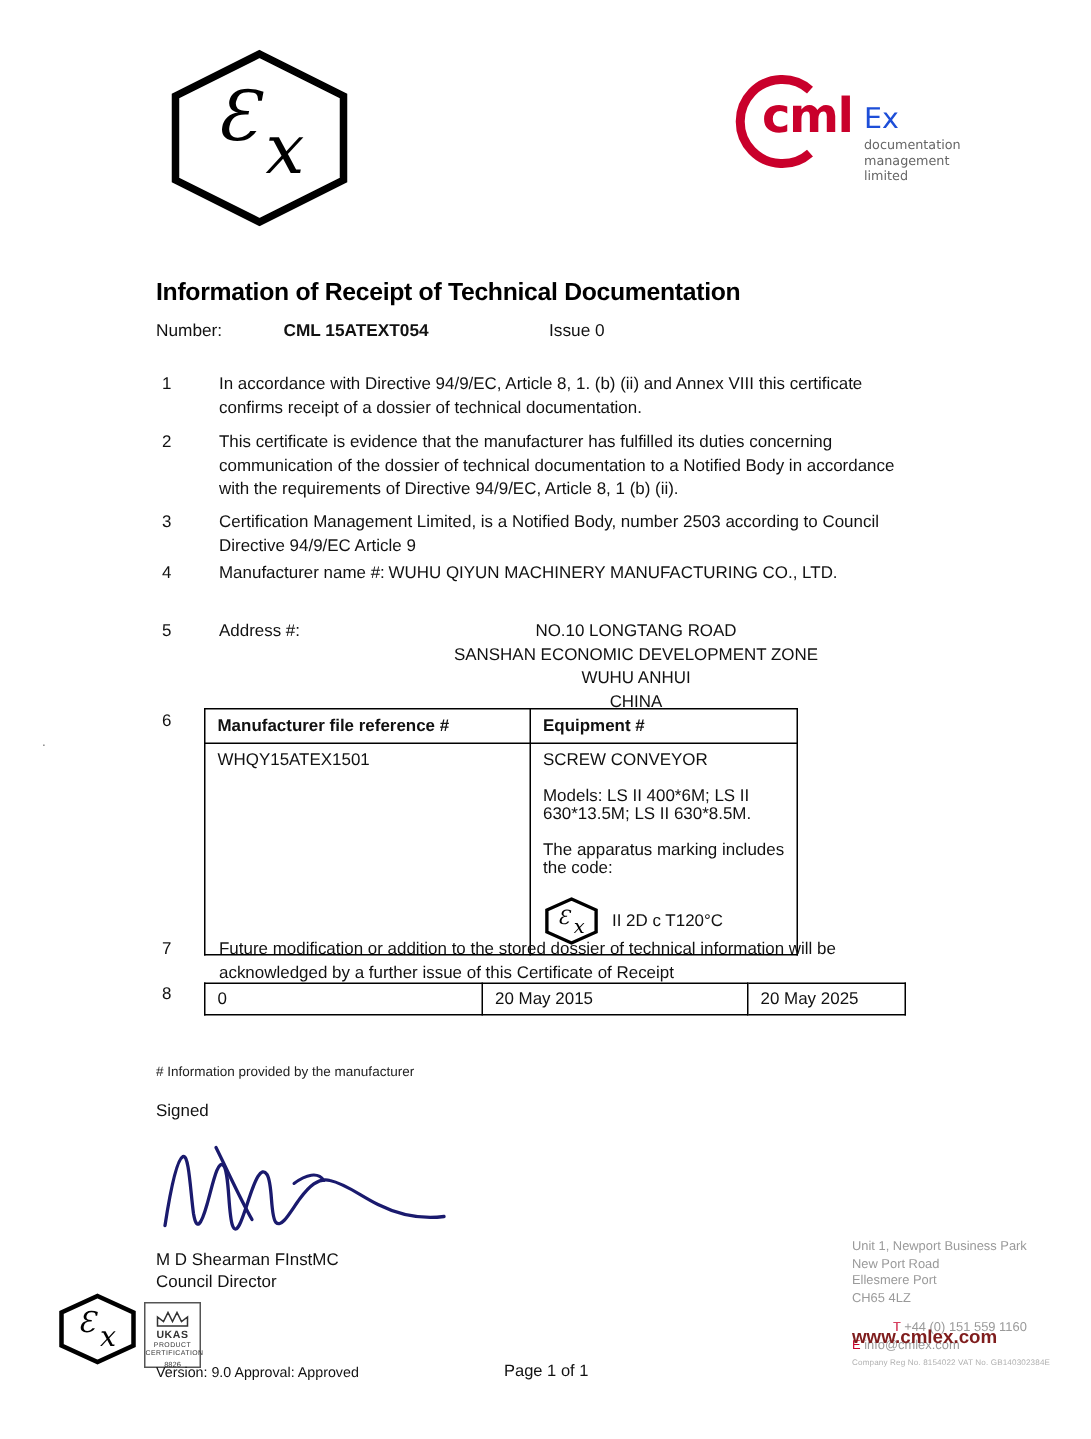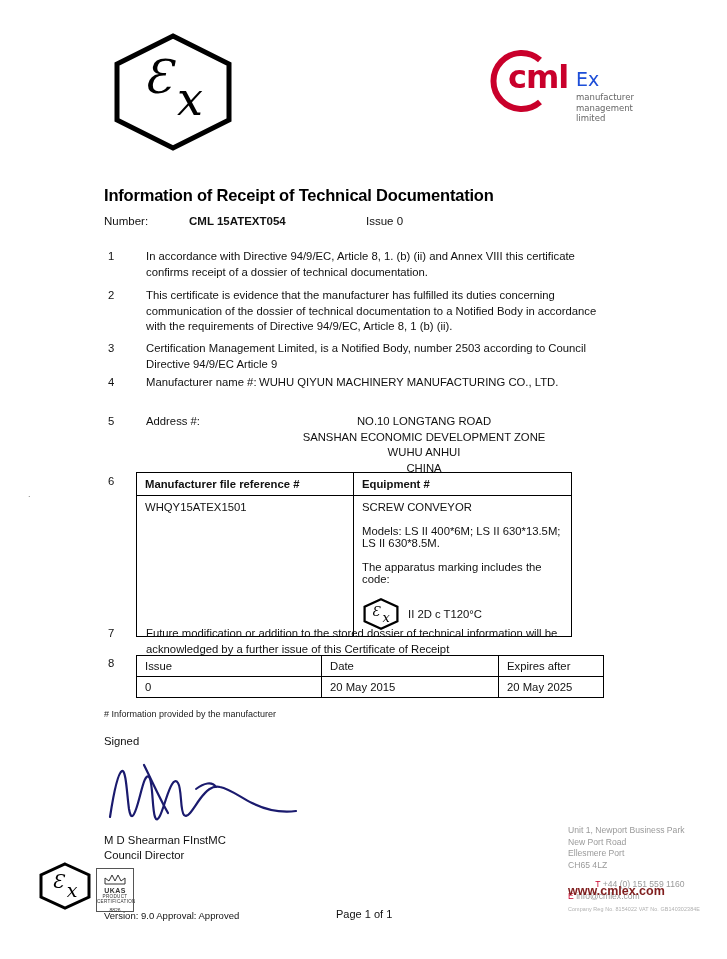--- a/index.html
+++ b/index.html
@@ -137,21 +137,21 @@
     top: 0;
     width: 330px;
   }
   .c5 .kv-val { top: 0; }
 
   
   .tbl6 {
     position: absolute;
     left: 136px;
     top: 472px;
-    width: 436px;
+    width: 396px;
     border: 1px solid #000000;
     border-collapse: collapse;
     font-size: 11.3px;
   }
   .tbl6 td, .tbl6 th {
     border: 1px solid #000000;
     vertical-align: top;
     padding: 5px 8px;
     text-align: left;
   }
@@ -304,21 +304,21 @@
       <text x="78" y="82" font-family="DejaVu Serif, serif" font-size="46" font-style="italic" fill="#000000" text-anchor="middle">x</text>
     </svg>
 
     <div class="cml-logo">
       <svg class="cml-c" viewBox="0 0 66 66">
         <path d="M58 12 A28 28 0 1 0 58 54" fill="none" stroke="#c9002b" stroke-width="6"></path>
       </svg>
       <div class="cml-word">cml</div>
       <div class="cml-ex">Ex</div>
       <div class="cml-sub">
-        <div>manufacturer</div>
+        <div>documentation</div>
         <div>management</div>
         <div>limited</div>
       </div>
     </div>
   </div>
 
   <div class="doc-title">Information of Receipt of Technical Documentation</div>
 
   <div class="numrow">
     <span class="lbl">Number:</span>
@@ -391,25 +391,20 @@
     <span class="idx">7</span>
     <span class="body">Future modification or addition to the stored dossier of technical information will be acknowledged by a further issue of this Certificate of Receipt</span>
   </div>
 
   <div class="clause c8">
     <span class="idx">8</span>
   </div>
 
   <table class="tbl8">
     <tbody>
-        <tr>
-      <th class="c1w">Issue</th>
-      <th class="c2w">Date</th>
-      <th>Expires after</th>
-    </tr>
     <tr>
       <td class="c1w">0</td>
       <td class="c2w">20 May 2015</td>
       <td>20 May 2025</td>
     </tr>
   </tbody>
     </table>
 
   <div class="footnote"># Information provided by the manufacturer</div>
   <div class="signed-lbl">Signed</div>

